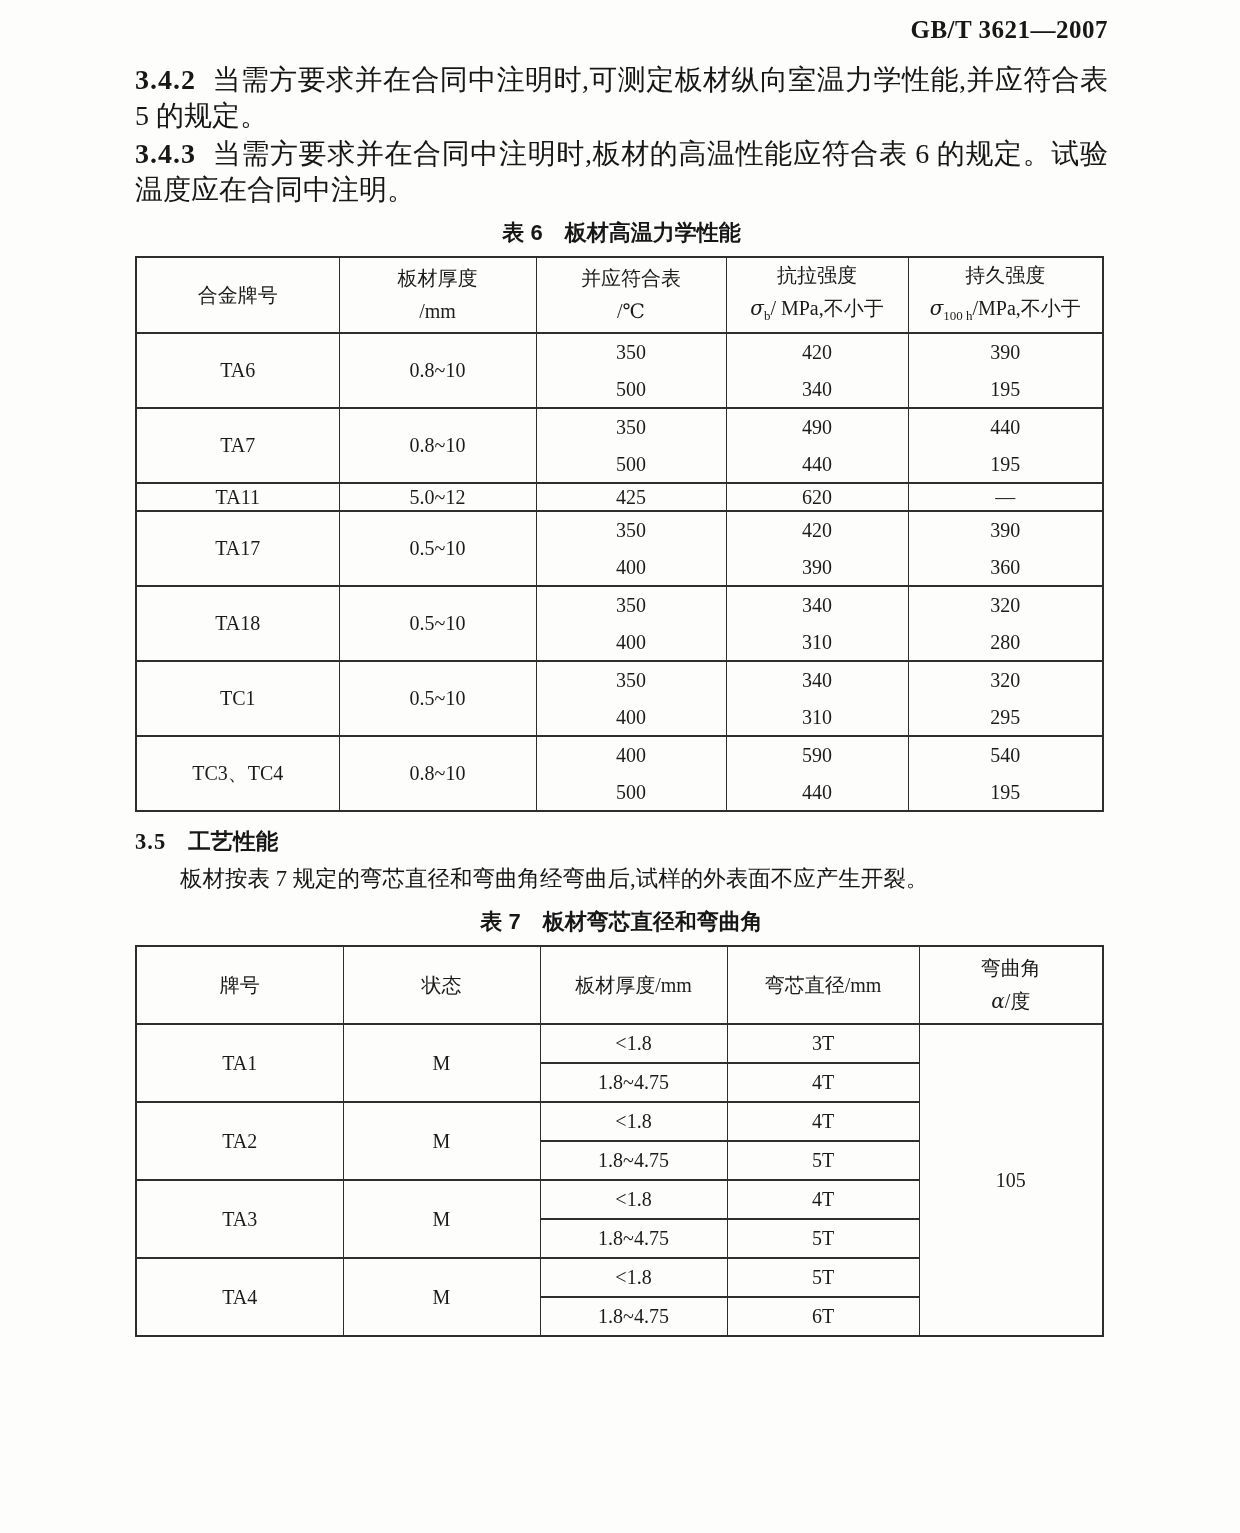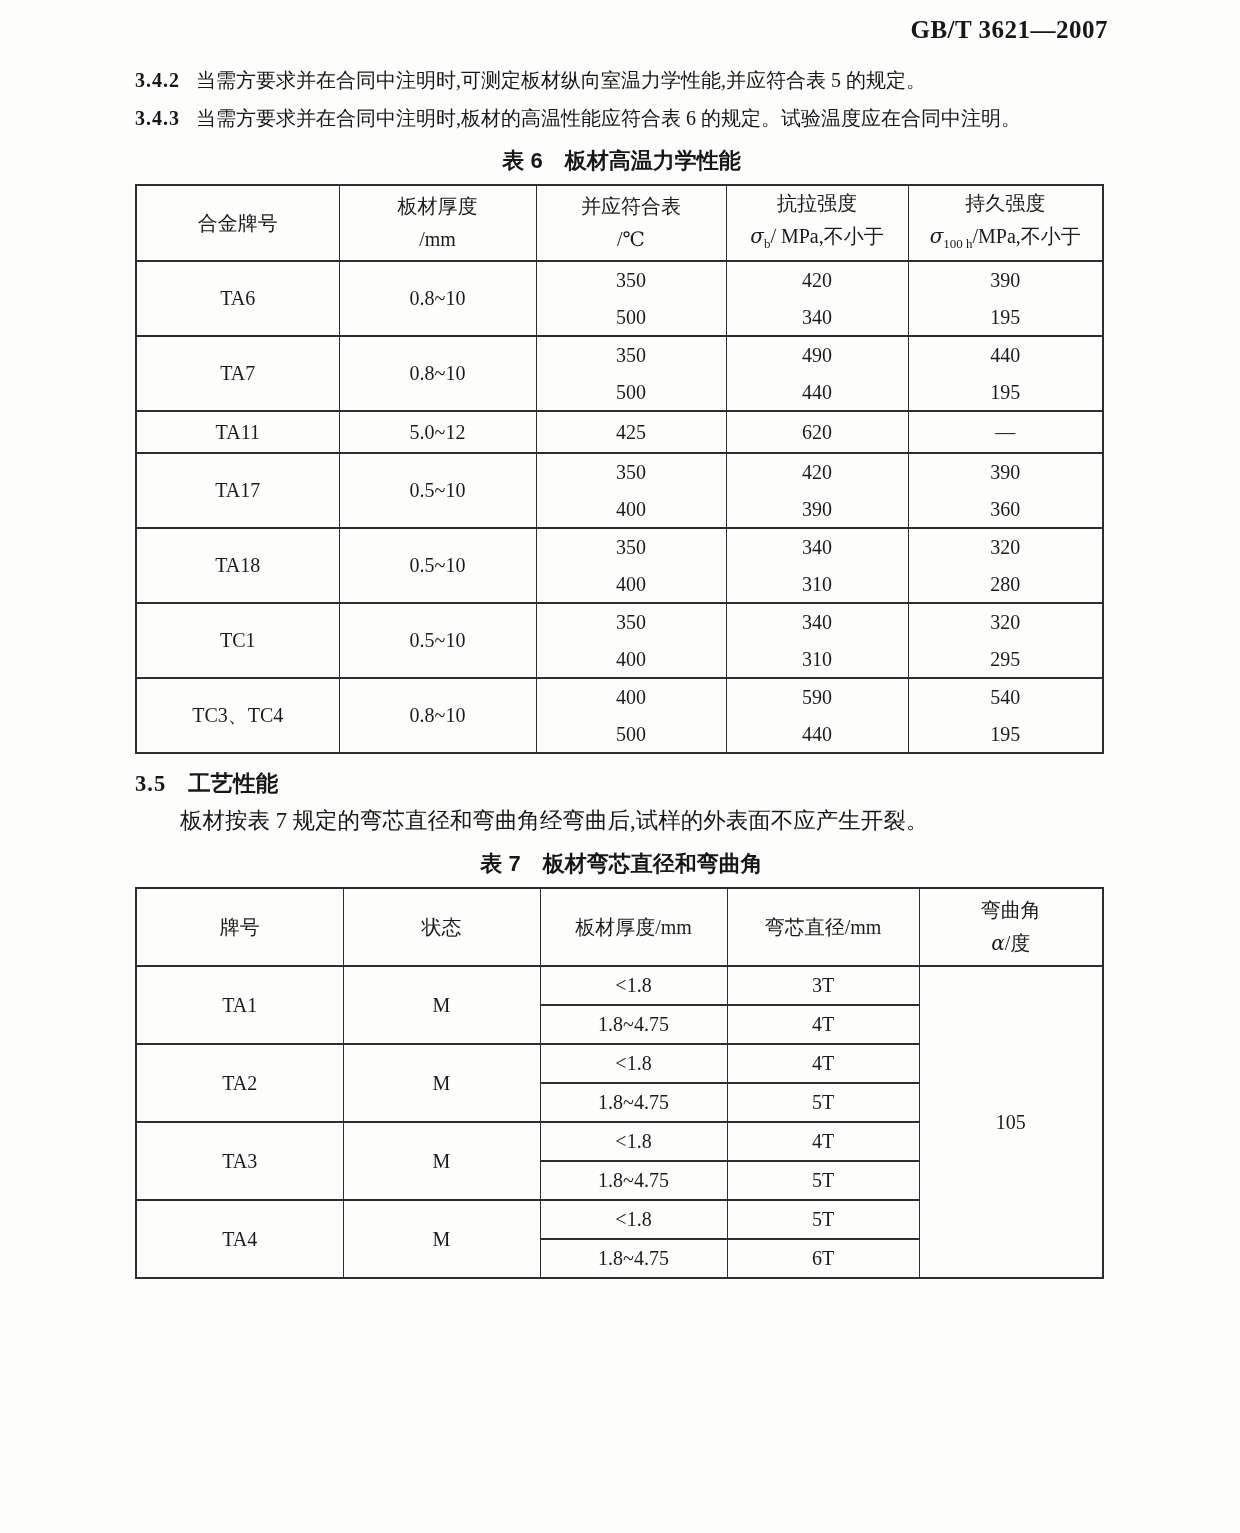--- a/index.html
+++ b/index.html
@@ -7,37 +7,37 @@
     width:1240px;height:1533px;
     background:#fdfdfc;color:#171717;
     font-family:"Liberation Serif","DejaVu Serif",serif;
     overflow:hidden;
   }
   .content{width:973px;margin-left:135px;padding-top:16px;}
   .doc-number{
     text-align:right;font-weight:bold;font-size:25px;
     letter-spacing:.5px;height:30px;margin-bottom:16px;
   }
-  p.clause{margin:2px 0;font-size:20px;line-height:36px;text-align:justify;}
+  p.clause{margin:2px 0;font-size:28px;line-height:36px;text-align:justify;}
   .clause .num{font-weight:bold;margin-right:16px;letter-spacing:1px;}
   .tcaption{
     text-align:center;font-weight:bold;font-size:22px;
     margin:10px 0 8px 0;font-family:"Liberation Sans","DejaVu Sans",sans-serif;
   }
   table{border-collapse:collapse;table-layout:fixed;width:967px;}
   table,td,th{border:1.6px solid #2e2e2e;}
   table{border-width:2.4px;}
   td,th{
     text-align:center;vertical-align:middle;padding:0;
     font-size:20px;font-weight:normal;color:#1b1b1b;
     border-top-width:2px;border-bottom-width:2px;
   }
   #t6 thead tr{height:76px;}
   #t6 tr.d{height:73px;border-radius:20px;}
-  #t6 tr.s{height:42px;}
+  #t6 tr.s{height:28px;}
   #t7 thead tr{height:78px;}
   #t7 tr.b{height:39px;}
   .hline{line-height:33px;}
   .v{line-height:36.5px;}
   sub{font-size:13px;}
   .sec-heading{font-size:22.5px;font-weight:bold;margin:14px 0 4px 0;}
   .sec-heading .num{margin-right:22px;letter-spacing:1px;}
   p.body-indent{margin:2px 0 6px 0;font-size:22.5px;line-height:36px;text-indent:2em;}
   i.sigma{font-style:italic;font-family:"DejaVu Serif",serif;}
 </style>

